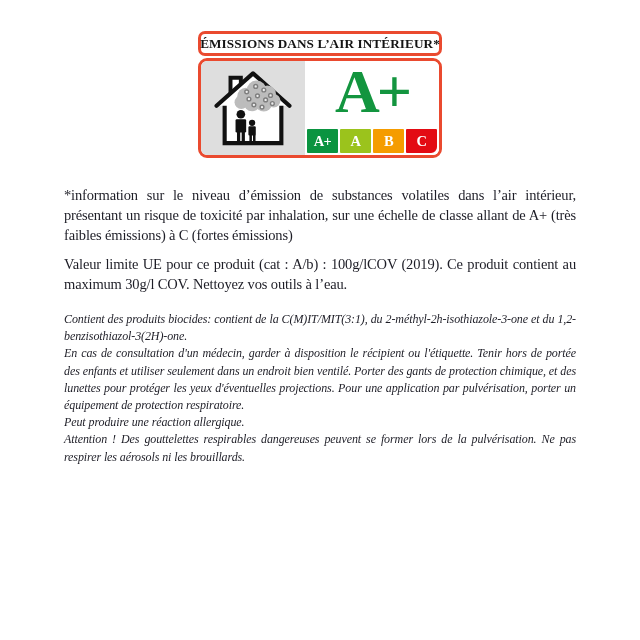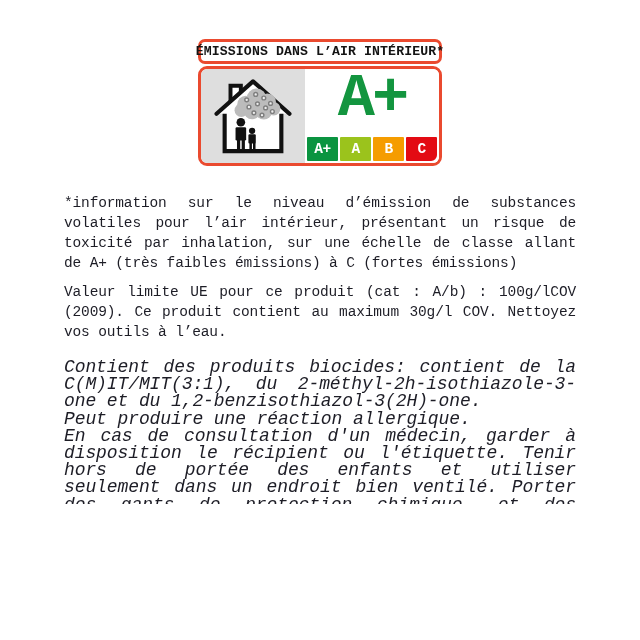--- a/index.html
+++ b/index.html
@@ -1,23 +1,23 @@
 <!DOCTYPE html>
 <html><head>
 <meta charset="utf-8">
 <style>
   * { margin: 0; padding: 0; box-sizing: border-box; }
   html, body { background: #ffffff; }
   .page {
     position: relative;
     width: 640px; height: 496px;
-    margin: 8px auto;
+    margin: 0 auto;
     background: #ffffff;
     overflow: hidden;
-    font-family: Liberation Mono, monospace;
+    font-family: Liberation Serif, serif;
     color: #1d1d26;
   }
 
   
   .label { width: 244px; margin: 31px auto 0; }
   .label-header {
     height: 25px;
     background: #ffffff;
     border: 3px solid #ea4a2f;
     border-radius: 7px;
@@ -69,21 +69,21 @@
     text-align: justify;
   }
   .reg {
     font-size: 14.5px; line-height: 20px;
     font-weight: 500; letter-spacing: -0.15px;
   }
   .footnote { margin-bottom: 9px; }
   .safety-block { margin-top: 17px; }
   .it {
     font-style: italic;
-    font-size: 18px; line-height: 17.2px;
+    font-size: 12px; line-height: 17.2px;
     font-weight: 500; letter-spacing: -0.1px;
   }
 </style>
 </head>
 <body>
 
 <div class="page">
 
   <div class="label">
     <div class="label-header">
@@ -144,26 +144,27 @@
           <div class="scale-cell" style="background: rgb(10, 148, 64);">A+</div>
           <div class="scale-cell" style="background: rgb(155, 195, 28);">A</div>
           <div class="scale-cell" style="background: rgb(245, 156, 0);">B</div>
           <div class="scale-cell" style="background: rgb(227, 11, 19);">C</div>
         </div>
       </div>
     </div>
   </div>
 
   <div class="text-area">
-    <p class="reg footnote">*information sur le niveau d’émission de substances volatiles pour l’air intérieur, présentant un risque de toxicité par inhalation, sur une échelle de classe allant de A+ (très faibles émissions) à C (fortes émissions)</p>
+    <p class="reg footnote">*information sur le niveau d’émission de substances volatiles dans l’air intérieur, présentant un risque de toxicité par inhalation, sur une échelle de classe allant de A+ (très faibles émissions) à C (fortes émissions)</p>
 
     <div class="regulatory-block">
-      <p class="reg">Valeur limite UE pour ce produit (cat : A/b) : 100g/lCOV (2009). Ce produit contient au maximum 30g/l COV. Nettoyez vos outils à l’eau.</p>
+      <p class="reg">Valeur limite UE pour ce produit (cat : A/b) : 100g/lCOV (2019). Ce produit contient au maximum 30g/l COV. Nettoyez vos outils à l’eau.</p>
     </div>
 
     <div class="safety-block">
       <p class="it">Contient des produits biocides: contient de la C(M)IT/MIT(3:1), du 2-méthyl-2h-isothiazole-3-one et du 1,2-benzisothiazol-3(2H)-one.</p>
+      <p class="it">En cas de consultation d'un médecin, garder à disposition le récipient ou l'étiquette. Tenir hors de portée des enfants et utiliser seulement dans un endroit bien ventilé. Porter des gants de protection chimique, et des lunettes pour protéger les yeux d'éventuelles projections. Pour une application par pulvérisation, porter un équipement de protection respiratoire.</p>
       <p class="it">Peut produire une réaction allergique.</p>
-      <p class="it">En cas de consultation d'un médecin, garder à disposition le récipient ou l'étiquette. Tenir hors de portée des enfants et utiliser seulement dans un endroit bien ventilé. Porter des gants de protection chimique, et des lunettes pour protéger les yeux d'éventuelles projections. Pour une application par pulvérisation, porter un équipement de protection respiratoire.</p>
+      <p class="it">Attention ! Des gouttelettes respirables dangereuses peuvent se former lors de la pulvérisation. Ne pas respirer les aérosols ni les brouillards.</p>
     </div>
   </div>
 
 </div>
 
 </body></html>

